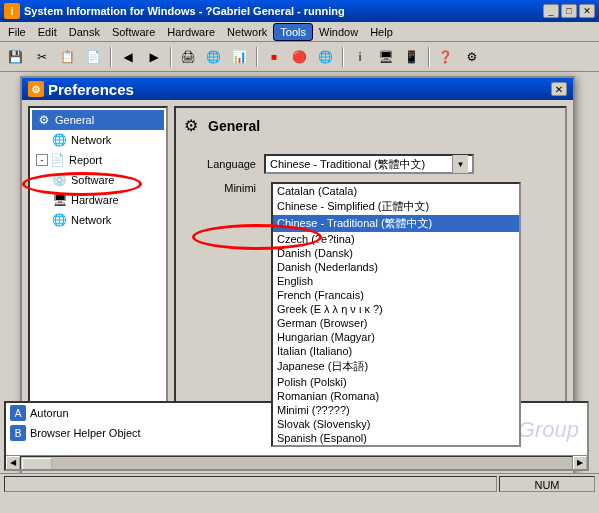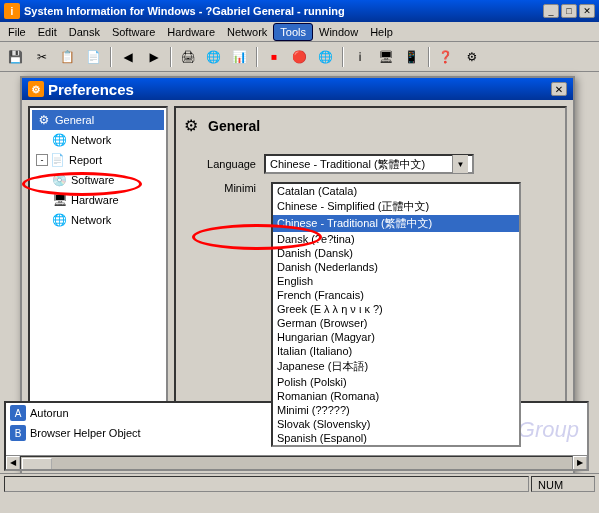--- a/index.html
+++ b/index.html
@@ -132,25 +132,26 @@
     }
     .status-section {
       flex: 1;
       border: 1px inset #888;
       height: 16px;
       line-height: 16px;
       padding: 0 4px;
       margin-right: 2px;
     }
     .status-right {
-      width: 64px;
+      width: 96px;
       border: 1px inset #888;
       height: 16px;
       line-height: 16px;
       padding: 0 6px;
+      text-align: center;
     }
 
     
     .dialog {
       position: absolute;
       top: 4px;
       left: 20px;
       width: 555px;
       height: 400px;
       background: #d4d0c8;
@@ -548,21 +549,21 @@
           <div class="dropdown-container">
             <div class="dropdown-select-box">
               <span class="dropdown-select-text">Chinese - Traditional (繁體中文)</span>
               <div class="dropdown-arrow">▼</div>
             </div>
 
             <div class="language-list">
               <div class="lang-item">Catalan (Catala)</div>
               <div class="lang-item">Chinese - Simplified (正體中文)</div>
               <div class="lang-item selected">Chinese - Traditional (繁體中文)</div>
-              <div class="lang-item">Dansk (?e?tina)</div>
+              <div class="lang-item">Czech (?e?tina)</div>
               <div class="lang-item">Danish (Dansk)</div>
               <div class="lang-item">Danish (Nederlands)</div>
               <div class="lang-item">English</div>
               <div class="lang-item">French (Francais)</div>
               <div class="lang-item">Greek (Ε λ λ η ν ι κ ?)</div>
               <div class="lang-item">German (Browser)</div>
               <div class="lang-item">Hungarian (Magyar)</div>
               <div class="lang-item">Italian (Italiano)</div>
               <div class="lang-item">Japanese (日本語)</div>
               <div class="lang-item">Polish (Polski)</div>

